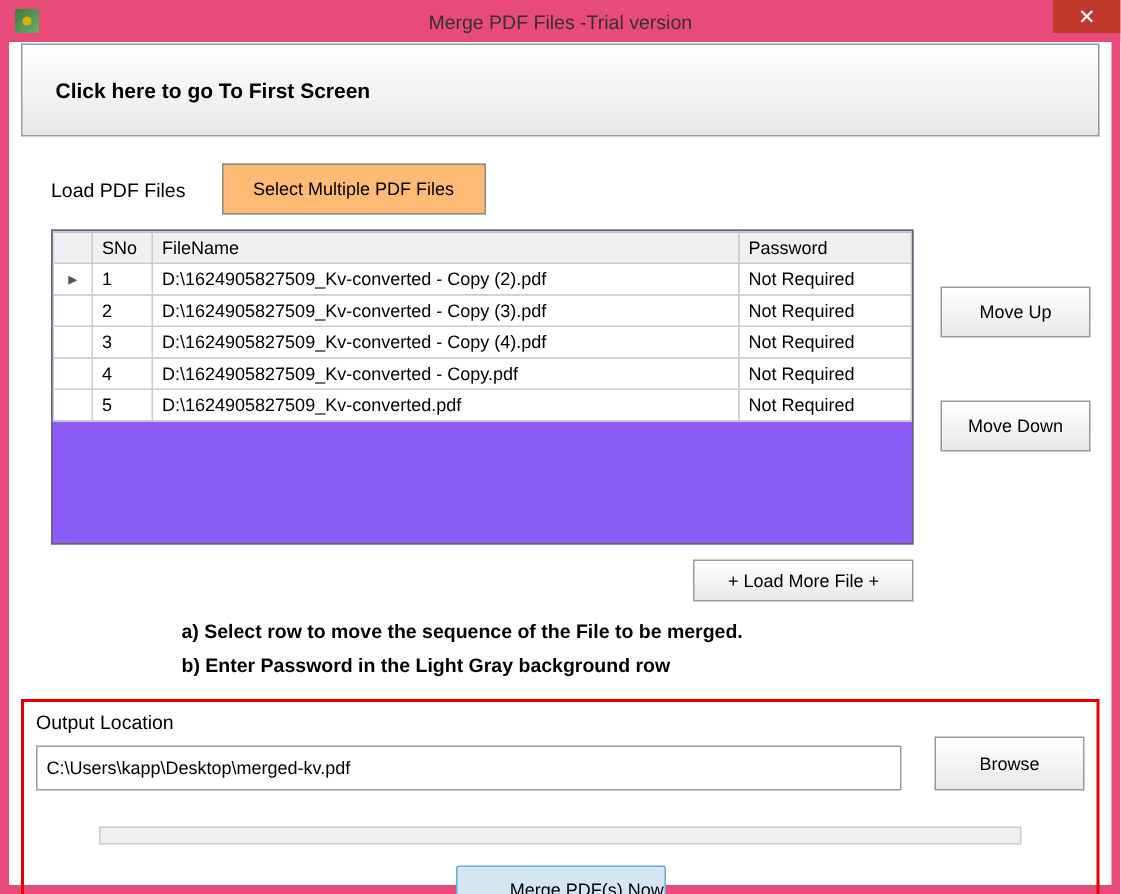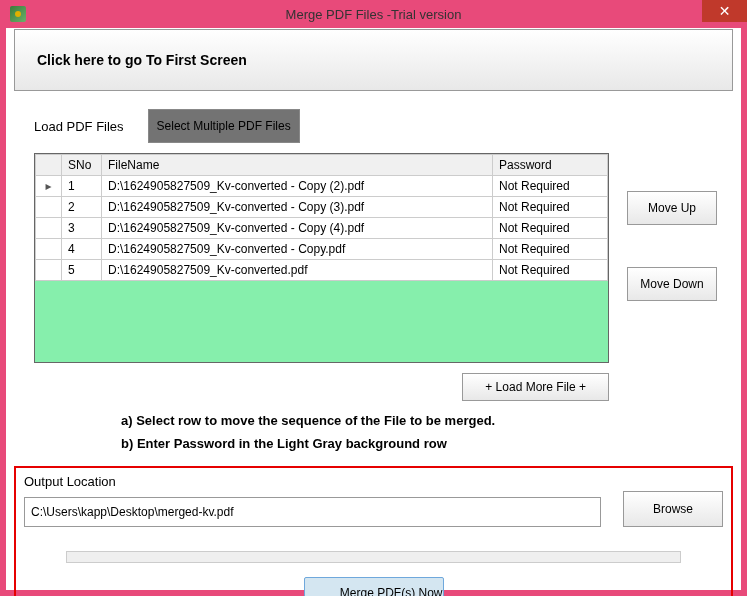--- a/index.html
+++ b/index.html
@@ -7,32 +7,32 @@
     .window { width: 747px; height: 596px; background: #e84a7a; position: relative; }
     .titlebar { height: 28px; background: #e84a7a; display: flex; align-items: center; position: relative; text-decoration: underline; }
     .titlebar-icon { width: 16px; height: 16px; margin-left: 10px; background: linear-gradient(135deg, #3a7c3a, #6ab06a); border-radius: 2px; display: flex; align-items: center; justify-content: center; }
     .titlebar-icon::after { content: ""; width: 6px; height: 6px; border-radius: 50%; background: #e0b000; }
     .titlebar-title { position: absolute; left: 50%; transform: translateX(-50%); font-size: 13px; color: #333; }
     .close-btn { position: absolute; right: 0; top: 0; width: 45px; height: 22px; background: #c0392b; color: #fff; display: flex; align-items: center; justify-content: center; font-size: 14px; cursor: pointer; }
     .content { position: absolute; top: 28px; left: 6px; right: 6px; bottom: 6px; background: #fff; }
     .first-screen-btn { margin: 1px 8px 0 8px; border: 1px solid #999; background: linear-gradient(#fff, #e8e8e8); text-align: left; padding: 22px; font-weight: bold; font-size: 14px; cursor: pointer; }
     .load-section { display: flex; align-items: center; margin: 18px 0 10px 28px; }
     .load-label { font-size: 13px; margin-right: 24px; }
-    .select-btn { border: 1px solid #888; background: #737373; padding: 9px 8px; font-size: 12px; cursor: pointer; }
+    .select-btn { border: 1px solid #888; background: #fdba74; padding: 9px 20px; font-size: 12px; cursor: pointer; }
     .table-area { display: flex; align-items: flex-start; margin-left: 28px; }
-    .grid-container { border: 1px solid #666; width: 575px; height: 210px; background: #86efac; overflow: hidden; }
+    .grid-container { border: 1px solid #666; width: 575px; height: 210px; background: #8b5cf6; overflow: hidden; }
     .grid { border-collapse: collapse; width: 100%; font-size: 12px; }
     .grid th { background: #f0f0f0; border: 1px solid #ccc; padding: 3px 6px; text-align: left; font-weight: normal; }
     .grid td { border: 1px solid #ccc; padding: 3px 6px; text-align: left; background: #fff; }
     .grid .sel-col { width: 26px; }
     .grid .sno-col { width: 40px; }
     .grid .pass-col { width: 115px; }
     .grid .row-sel { text-align: center; color: #555; }
     .side-buttons { margin-left: 18px; display: flex; flex-direction: column; }
-    .side-btn { width: 90px; padding: 9px 0; border: 1px solid #999; background: linear-gradient(#fff, #e8e8e8); font-size: 12px; text-align: center; cursor: pointer; margin-bottom: 42px; }
+    .side-btn { width: 100px; padding: 9px 0; border: 1px solid #999; background: linear-gradient(#fff, #e8e8e8); font-size: 12px; text-align: center; cursor: pointer; margin-bottom: 42px; }
     .load-more { margin: 10px 0 8px 0; width: 575px; margin-left: 28px; display: flex; justify-content: flex-end; }
     .load-more-btn { border: 1px solid #999; background: linear-gradient(#fff, #e8e8e8); padding: 6px 22px; font-size: 12px; cursor: pointer; }
     .instructions { margin-left: 115px; font-size: 13px; line-height: 1.8; font-weight: bold; }
     .output-box { border: 2px solid #e60000; margin: 10px 8px 8px 8px; padding: 6px 8px 12px 8px; }
     .output-label { font-size: 13px; margin-bottom: 2px; }
     .output-row { display: flex; align-items: flex-end; }
     .output-input { flex: 1; border: 1px solid #999; padding: 6px; font-size: 12px; height: 30px; }
     .browse-btn { width: 100px; margin-left: 22px; padding: 10px 0; border: 1px solid #999; background: linear-gradient(#fff, #e8e8e8); font-size: 12px; text-align: center; cursor: pointer; }
     .progress-bar { margin: 24px 42px 14px 42px; height: 12px; border: 1px solid #ccc; background: #efefef; }
     .merge-btn { display: block; margin: 0 auto; width: 140px; padding: 8px 0; border: 1px solid #6fa8dc; background: #d4e6f1; font-size: 12px; text-align: right; cursor: pointer; border-radius: 2px; }

